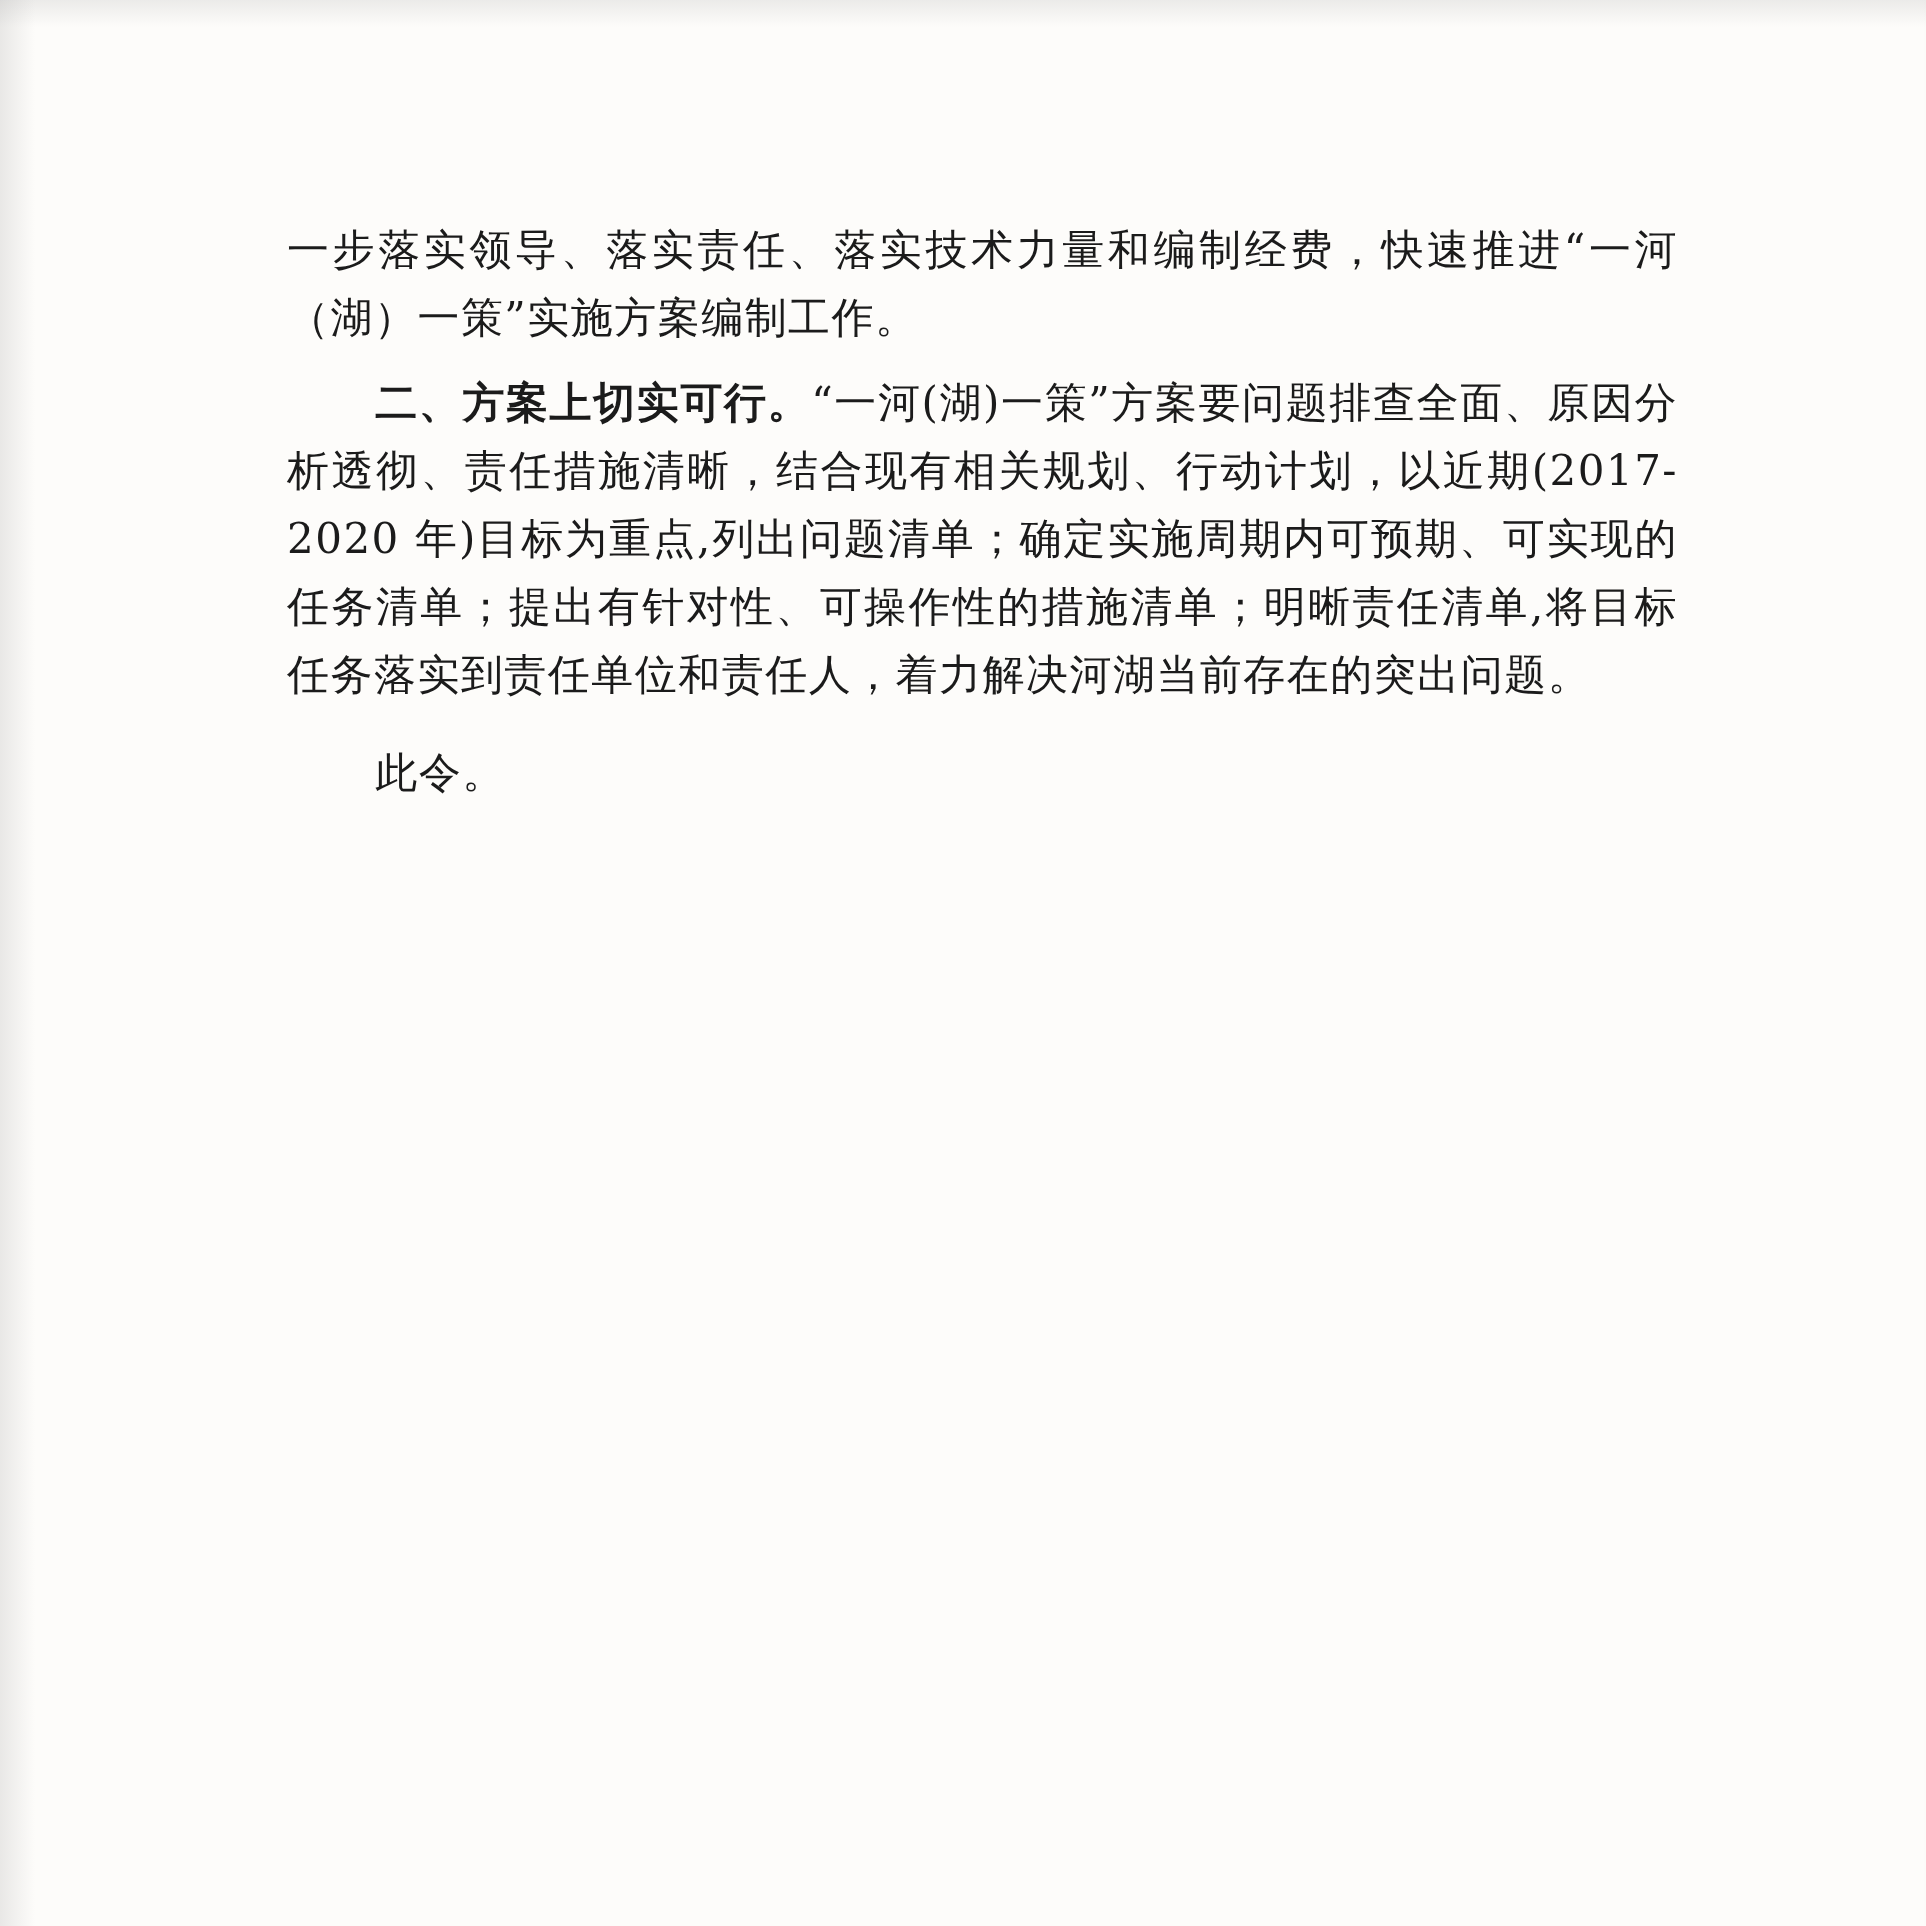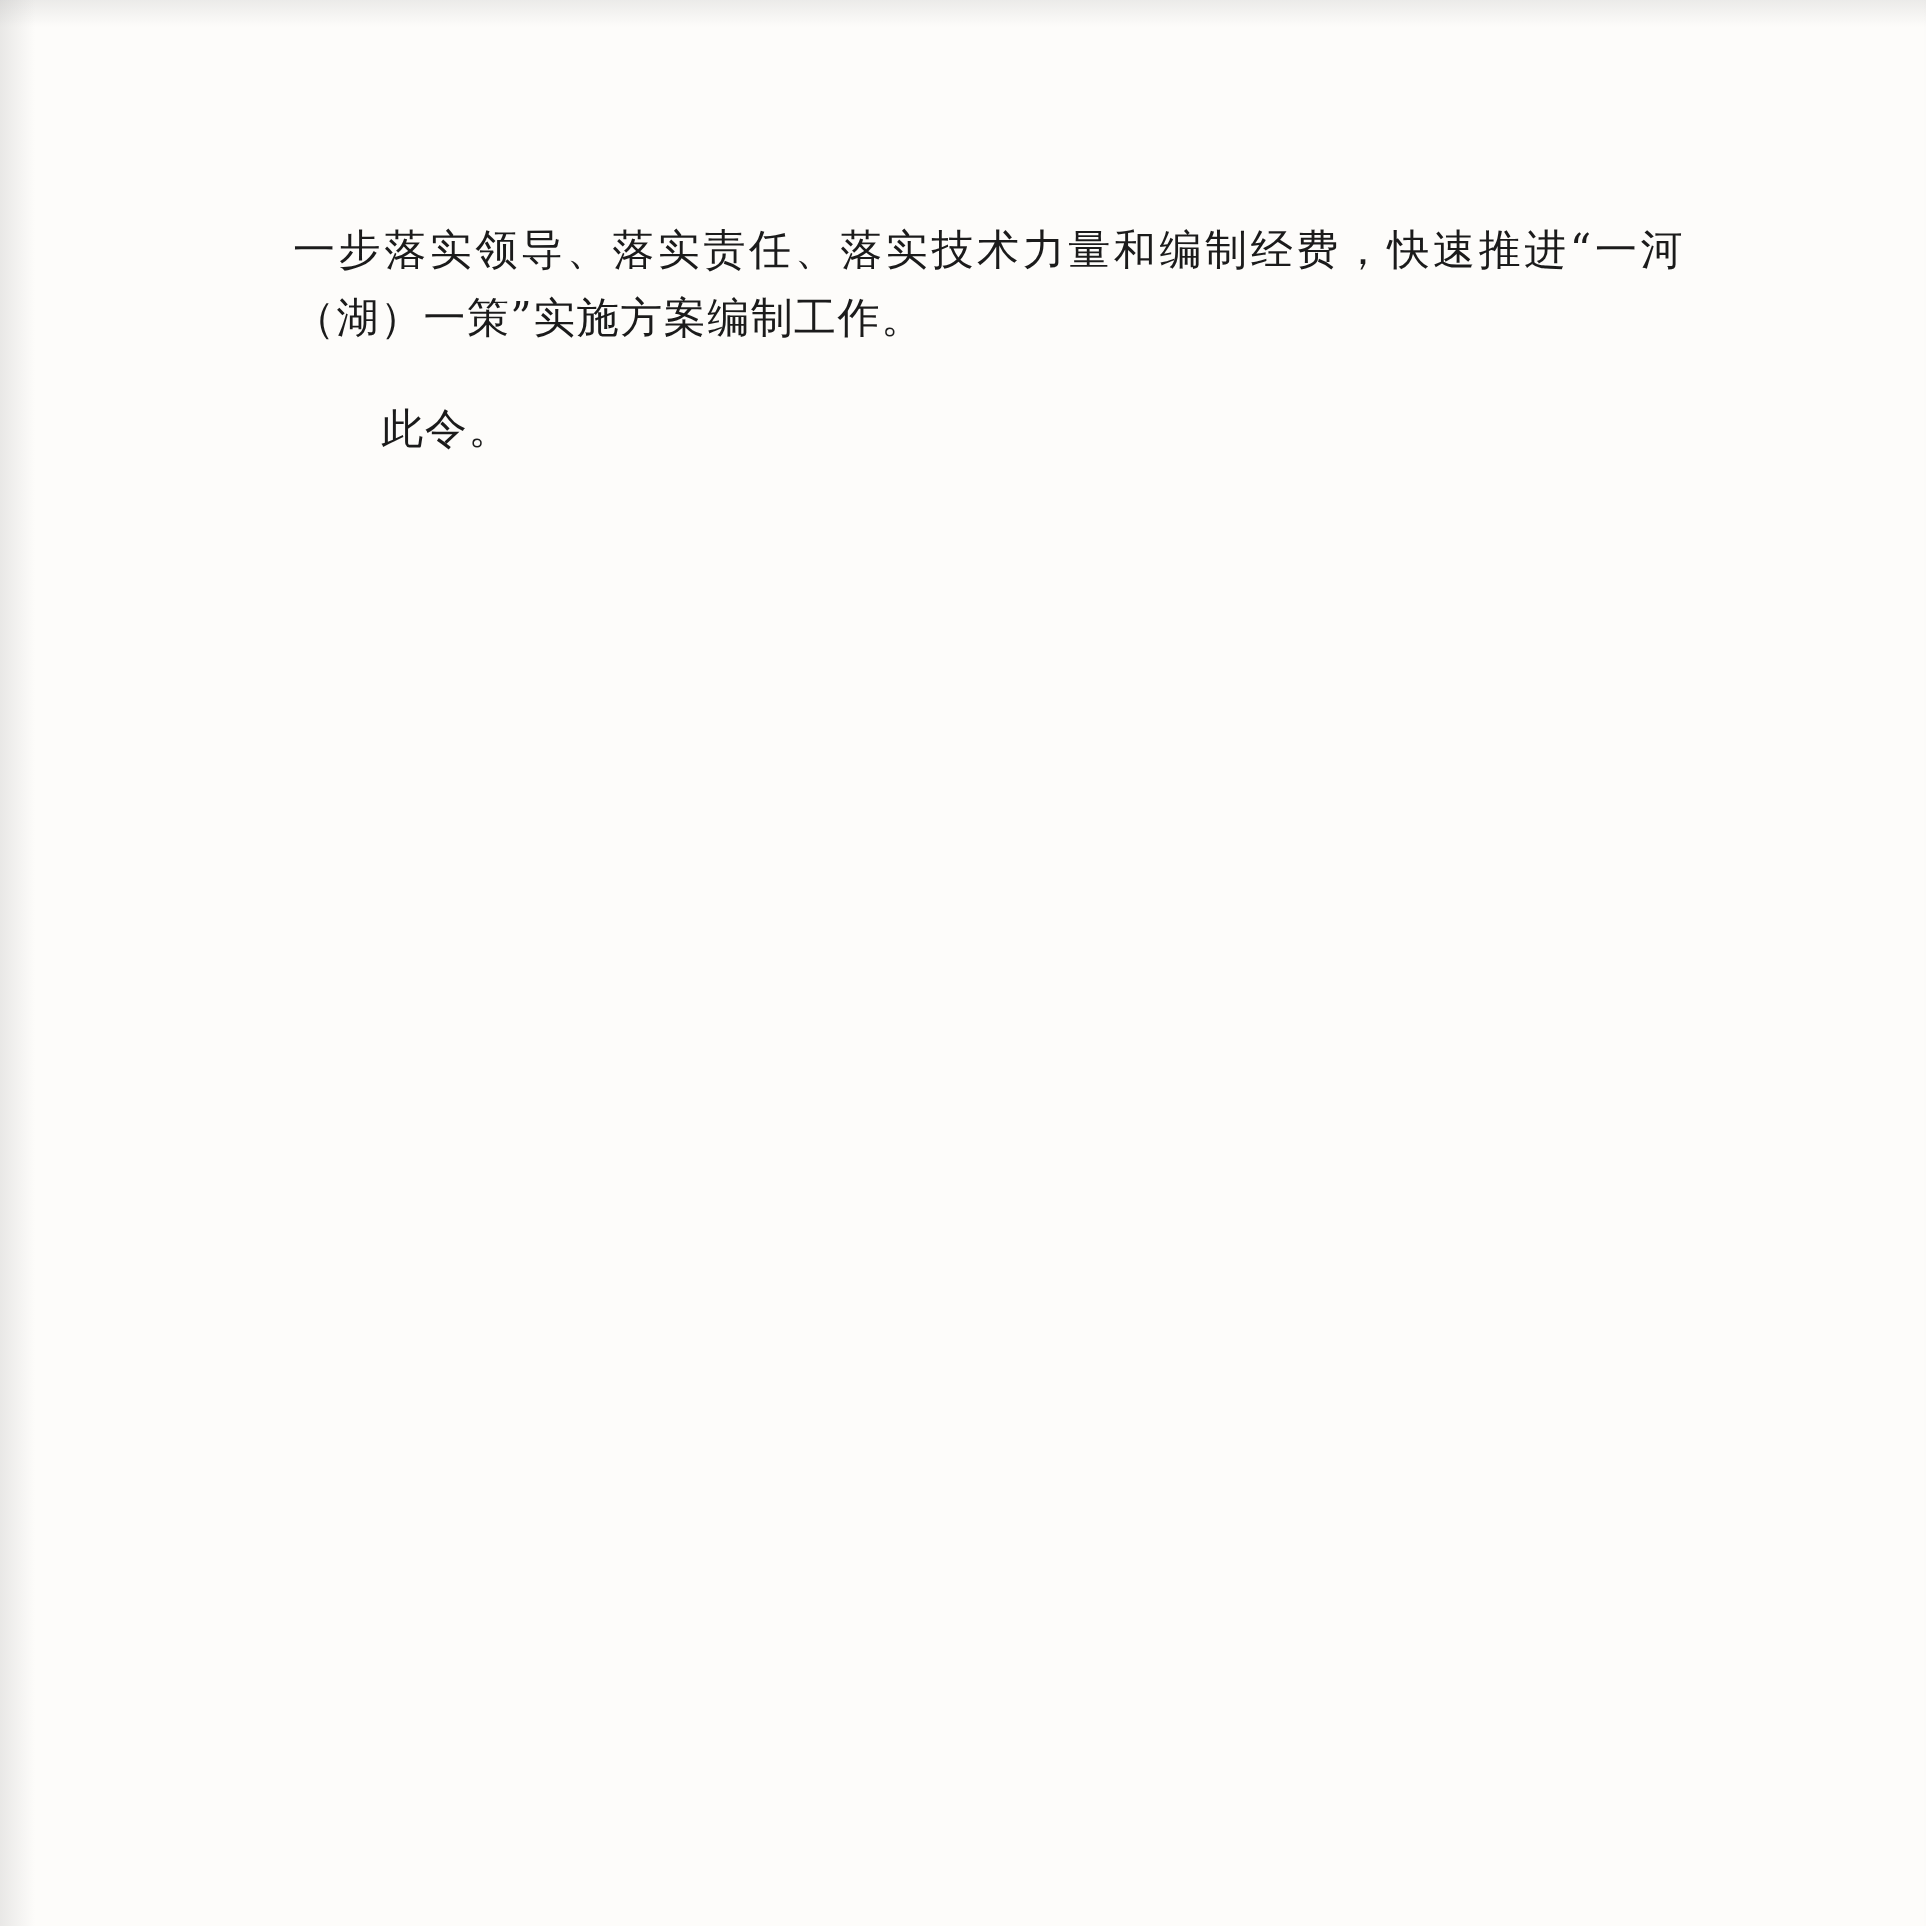--- a/index.html
+++ b/index.html
@@ -37,21 +37,21 @@
   .scan-edge-top {
     position: absolute;
     top: 0; left: 0;
     width: 100%; height: 27px;
     background: linear-gradient(to bottom, rgba(165,165,165,0.20), rgba(255,255,255,0));
     pointer-events: none;
   }
 
   .body-area {
     position: absolute;
-    left: 293px;
+    left: 287px;
     top: 216px;
     width: 1391px;
   }
 
   .para {
     font-size: 42px;
     line-height: 1.62;
     letter-spacing: 0.035em;
     text-align: justify;
     text-justify: inter-ideograph;
@@ -78,20 +78,23 @@
   <div class="scan-edge-right"></div>
 
   <div class="body-area">
 
     <p class="para">
       <span>一步落实领导、落实责任、落实技术力量和编制经费，快速推进“一河（湖）一策”实施方案编制工作。</span>
     </p>
 
     <div class="para-spacer"></div>
 
+    <p class="para indent">
+      <span class="lead">二、方案上切实可行。</span><span>“一河(湖)一策”方案要问题排查全面、原因分析透彻、责任措施清晰，结合现有相关规划、行动计划，以近期(2017-2020 年)目标为重点,列出问题清单；确定实施周期内可预期、可实现的任务清单；提出有针对性、可操作性的措施清单；明晰责任清单,将目标任务落实到责任单位和责任人，着力解决河湖当前存在的突出问题。</span>
+    </p>
 
     <div class="para-spacer"></div>
 
 
     <div class="para-spacer"></div>
 
     <p class="para indent">
       <span>此令。</span>
     </p>
 

